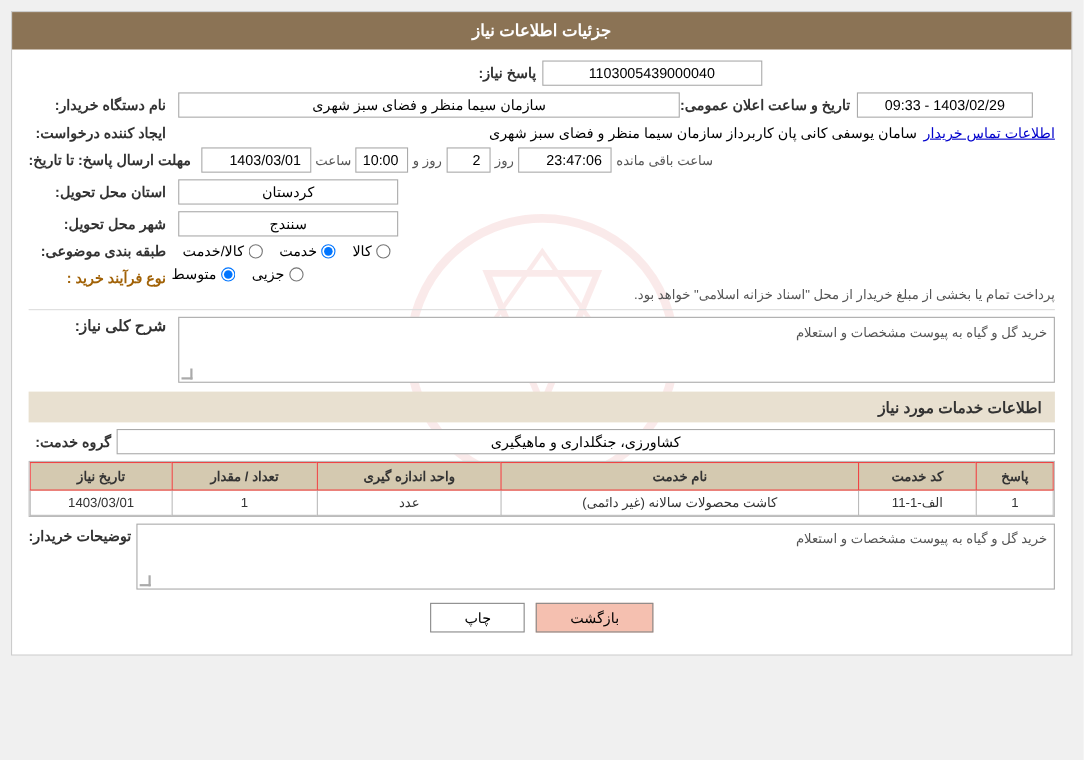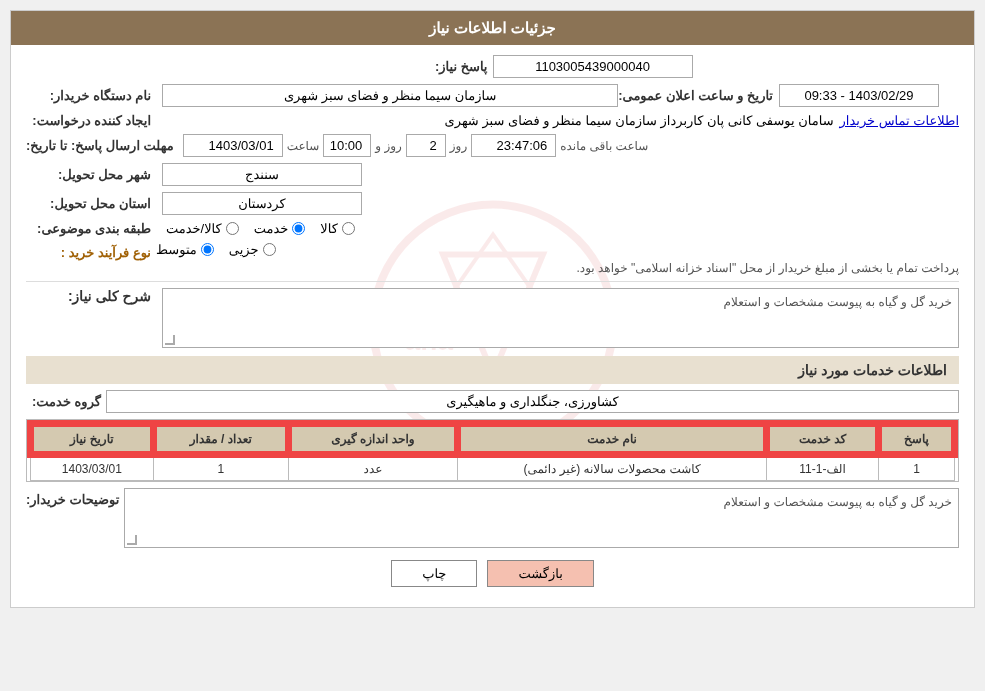--- a/index.html
+++ b/index.html
@@ -126,21 +126,21 @@
     }
     table {
       width: 100%;
       border-collapse: collapse;
       font-size: 12px;
     }
     table thead tr {
       background: #d4c9b0;
     }
     table th {
-      border: 7px solid #ef4444;
+      border: 1px solid #ef4444;
       padding: 5px 8px;
       text-align: center;
       font-weight: bold;
       color: #333;
     }
     table td {
       border: 1px solid #bbb;
       padding: 4px 8px;
       text-align: center;
       color: #333;
@@ -330,29 +330,29 @@
             <span class="unit-label">روز و</span>
             <div class="input-box date-input-days">2</div>
             <span class="unit-label">روز</span>
             <div class="input-box date-input-remaining">23:47:06</div>
             <span class="unit-label">ساعت باقی مانده</span>
           </div>
         </div>
 
         <div class="two-col-row">
           <div style="display:flex; align-items:center; flex-direction:row-reverse; flex:1; gap:6px;">
+            <span class="info-label">استان محل تحویل:</span>
+            <div class="input-box" style="width:200px; text-align:center;">کردستان</div>
+          </div>
+        </div>
+
+        <div class="two-col-row">
+          <div style="display:flex; align-items:center; flex-direction:row-reverse; flex:1; gap:6px;">
             <span class="info-label">شهر محل تحویل:</span>
             <div class="input-box" style="width:200px; text-align:center;">سنندج</div>
-          </div>
-        </div>
-
-        <div class="two-col-row">
-          <div style="display:flex; align-items:center; flex-direction:row-reverse; flex:1; gap:6px;">
-            <span class="info-label">استان محل تحویل:</span>
-            <div class="input-box" style="width:200px; text-align:center;">کردستان</div>
           </div>
         </div>
 
         <div class="two-col-row">
           <div style="display:flex; align-items:center; flex-direction:row-reverse; flex:1; gap:10px;">
             <span class="info-label">طبقه بندی موضوعی:</span>
             <div class="radio-group">
               <div class="radio-item">
                 <span>کالا/خدمت</span>
                 <input type="radio" name="subject" style="">

